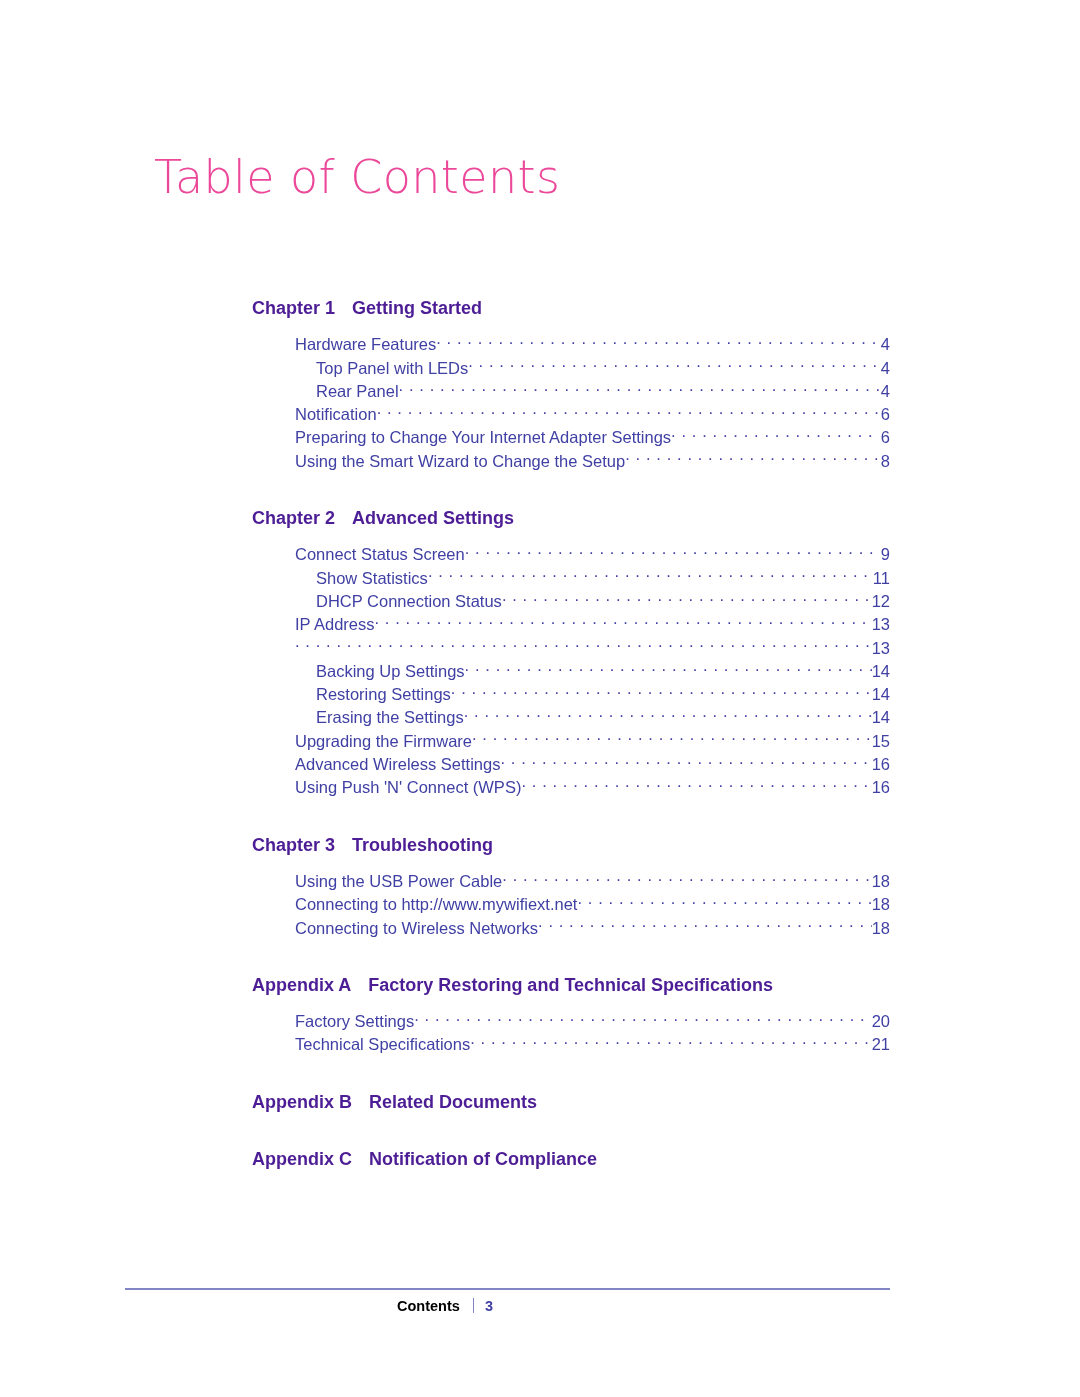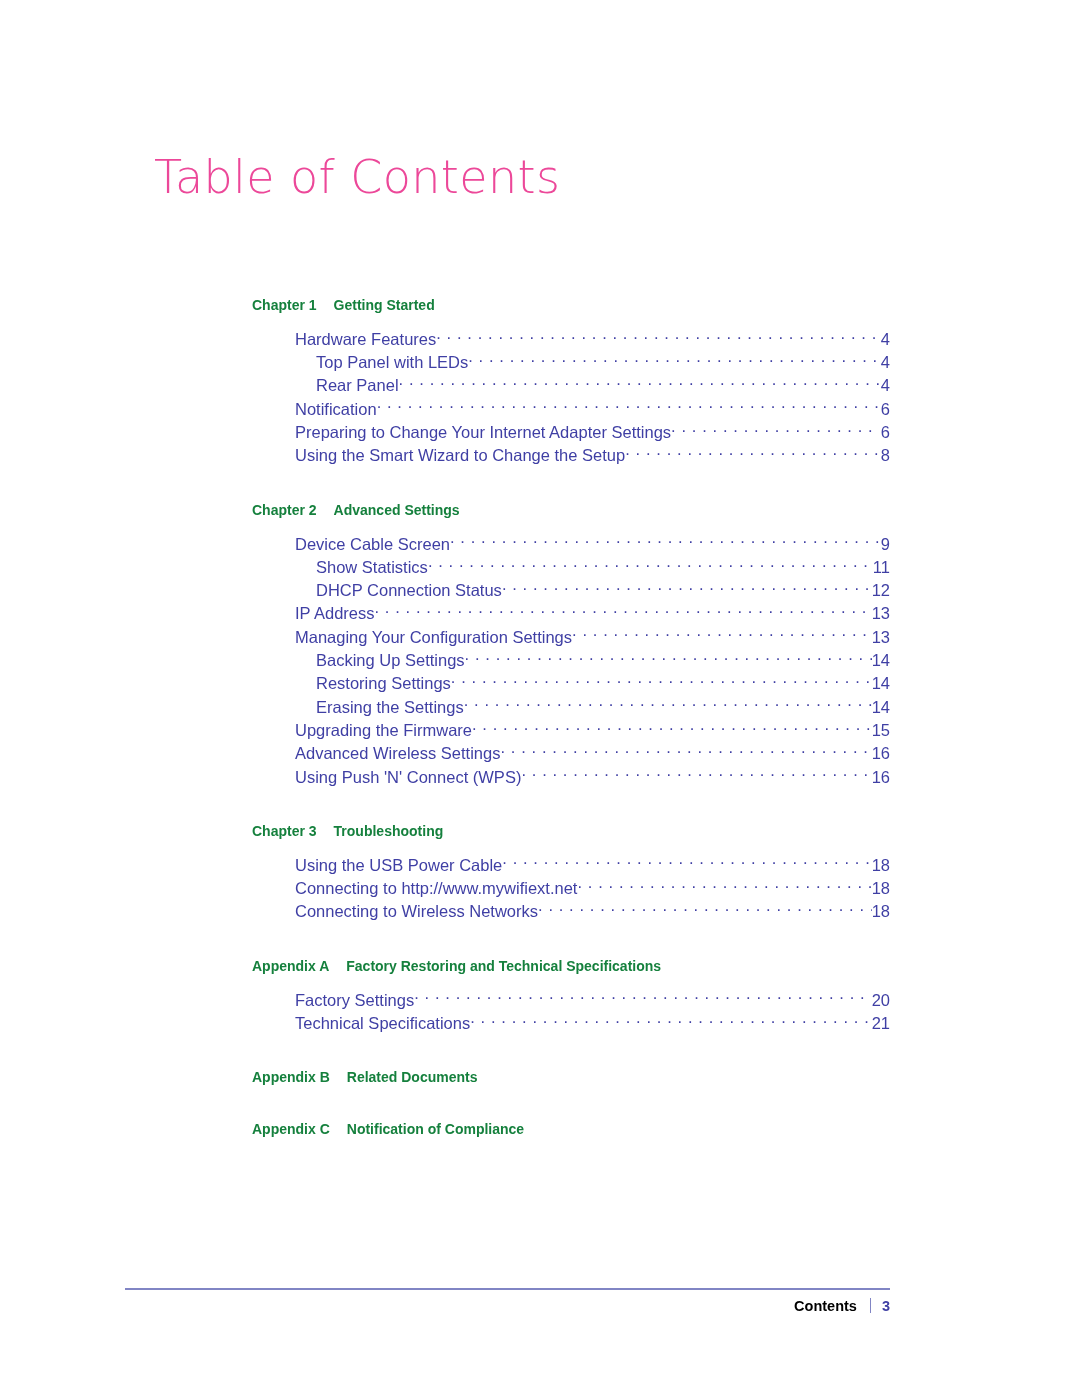--- a/index.html
+++ b/index.html
@@ -45,23 +45,23 @@
 
   .toc-group {
     margin: 0;
     padding: 0;
   }
 
   .group-heading {
     margin: 0;
     padding: 0 0 0 252px;
     font-family: "Liberation Sans", sans-serif;
-    font-size: 14px;
+    font-size: 18px;
     font-weight: bold;
-    color: #15803d;
+    color: #4c1d95;
     white-space: nowrap;
     line-height: 1.35;
   }
   .group-heading .gh-num {
     display: inline;
   }
   .group-heading .gh-title {
     display: inline;
     margin-left: 17px;
   }
@@ -123,21 +123,21 @@
     top: 1288px;
     width: 765px;
     height: 2px;
     background: #8185c4;
   }
   .footer-text {
     position: absolute;
     top: 1298px;
     left: 0;
     width: 890px;
-    text-align: right;
+    text-align: center;
     font-family: "Liberation Sans", sans-serif;
     font-size: 14.5px;
     font-weight: bold;
     color: #000000;
     white-space: nowrap;
   }
   .footer-sep {
     display: inline-block;
     width: 1px;
     height: 15px;
@@ -192,41 +192,40 @@
             <span class="entry-page">8</span>
           </li>
         </ul>
         <div class="gap-after-entries"></div>
       </div>
       <div class="toc-group">
         <div class="group-heading"><span class="gh-num">Chapter 2</span><span class="gh-title">Advanced Settings</span></div>
         <div class="gap-before-entries"></div>
         <ul class="entries">
           <li class="entry lvl1">
-            <span class="entry-label">Device Cable Screen</span>
+            <span class="entry-label">Connect Status Screen</span>
             <span class="entry-leader"></span>
             <span class="entry-page">9</span>
           </li>
           <li class="entry lvl2">
             <span class="entry-label">Show Statistics</span>
             <span class="entry-leader"></span>
             <span class="entry-page">11</span>
           </li>
           <li class="entry lvl2">
             <span class="entry-label">DHCP Connection Status</span>
             <span class="entry-leader"></span>
             <span class="entry-page">12</span>
           </li>
           <li class="entry lvl1">
             <span class="entry-label">IP Address</span>
             <span class="entry-leader"></span>
             <span class="entry-page">13</span>
           </li>
           <li class="entry lvl1">
-            <span class="entry-label">Managing Your Configuration Settings</span>
             <span class="entry-leader"></span>
             <span class="entry-page">13</span>
           </li>
           <li class="entry lvl2">
             <span class="entry-label">Backing Up Settings</span>
             <span class="entry-leader"></span>
             <span class="entry-page">14</span>
           </li>
           <li class="entry lvl2">
             <span class="entry-label">Restoring Settings</span>

